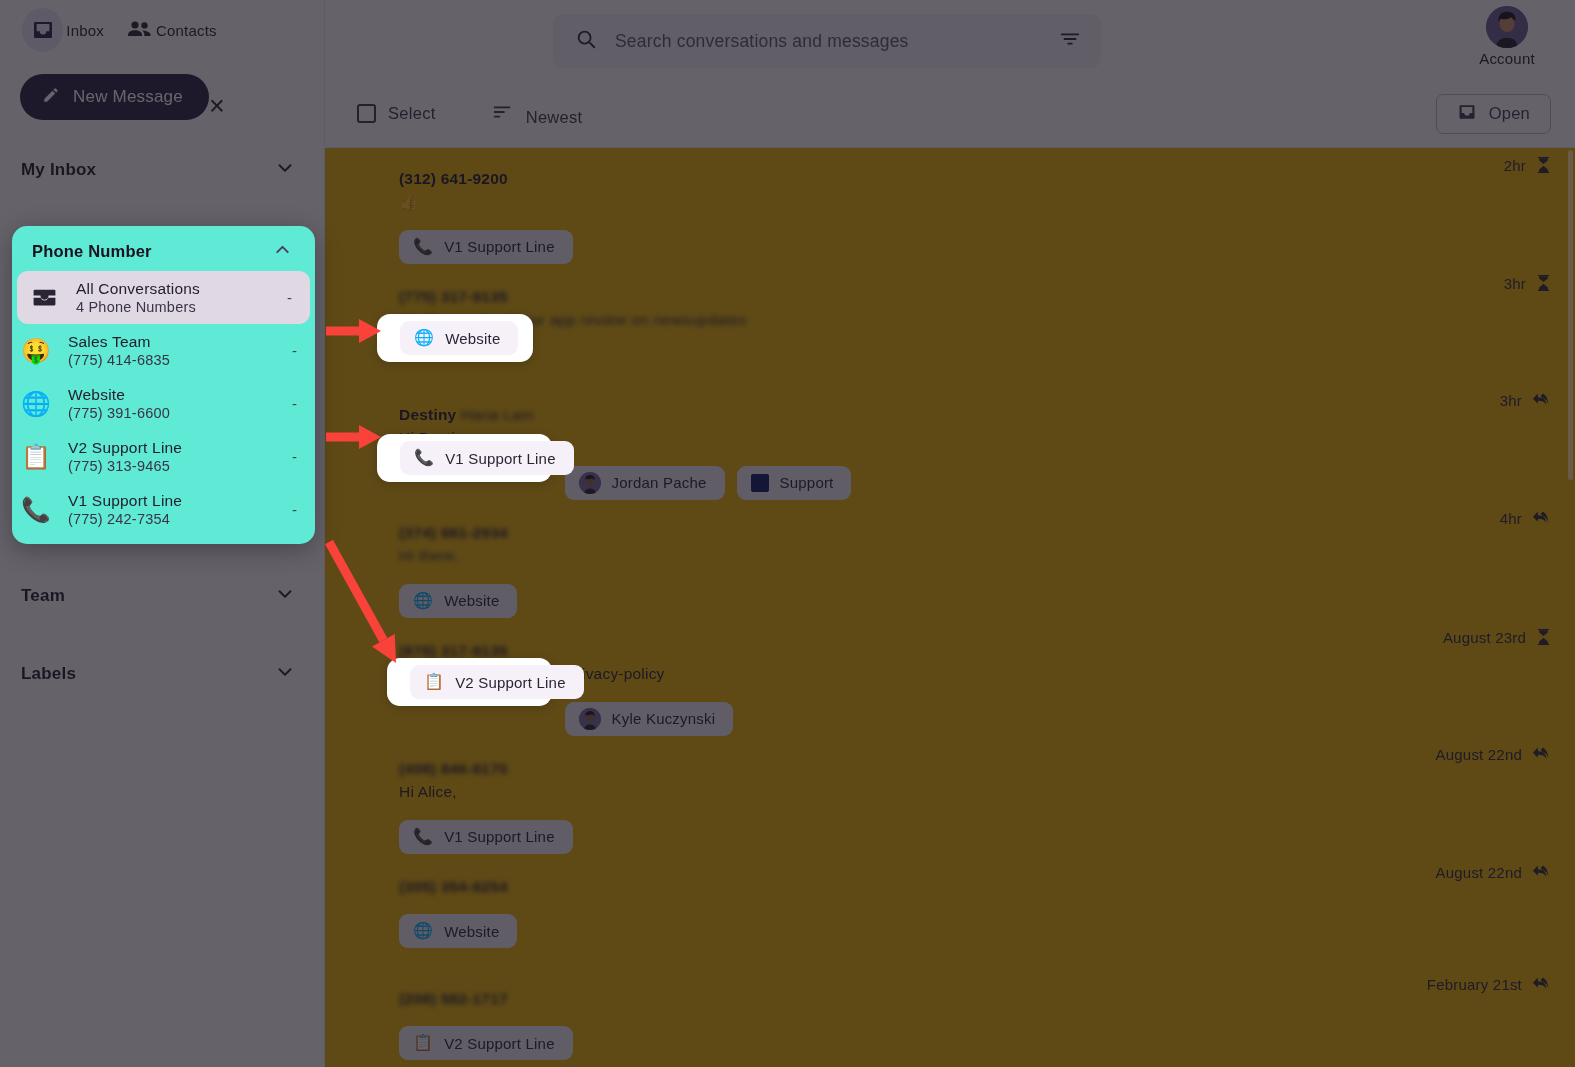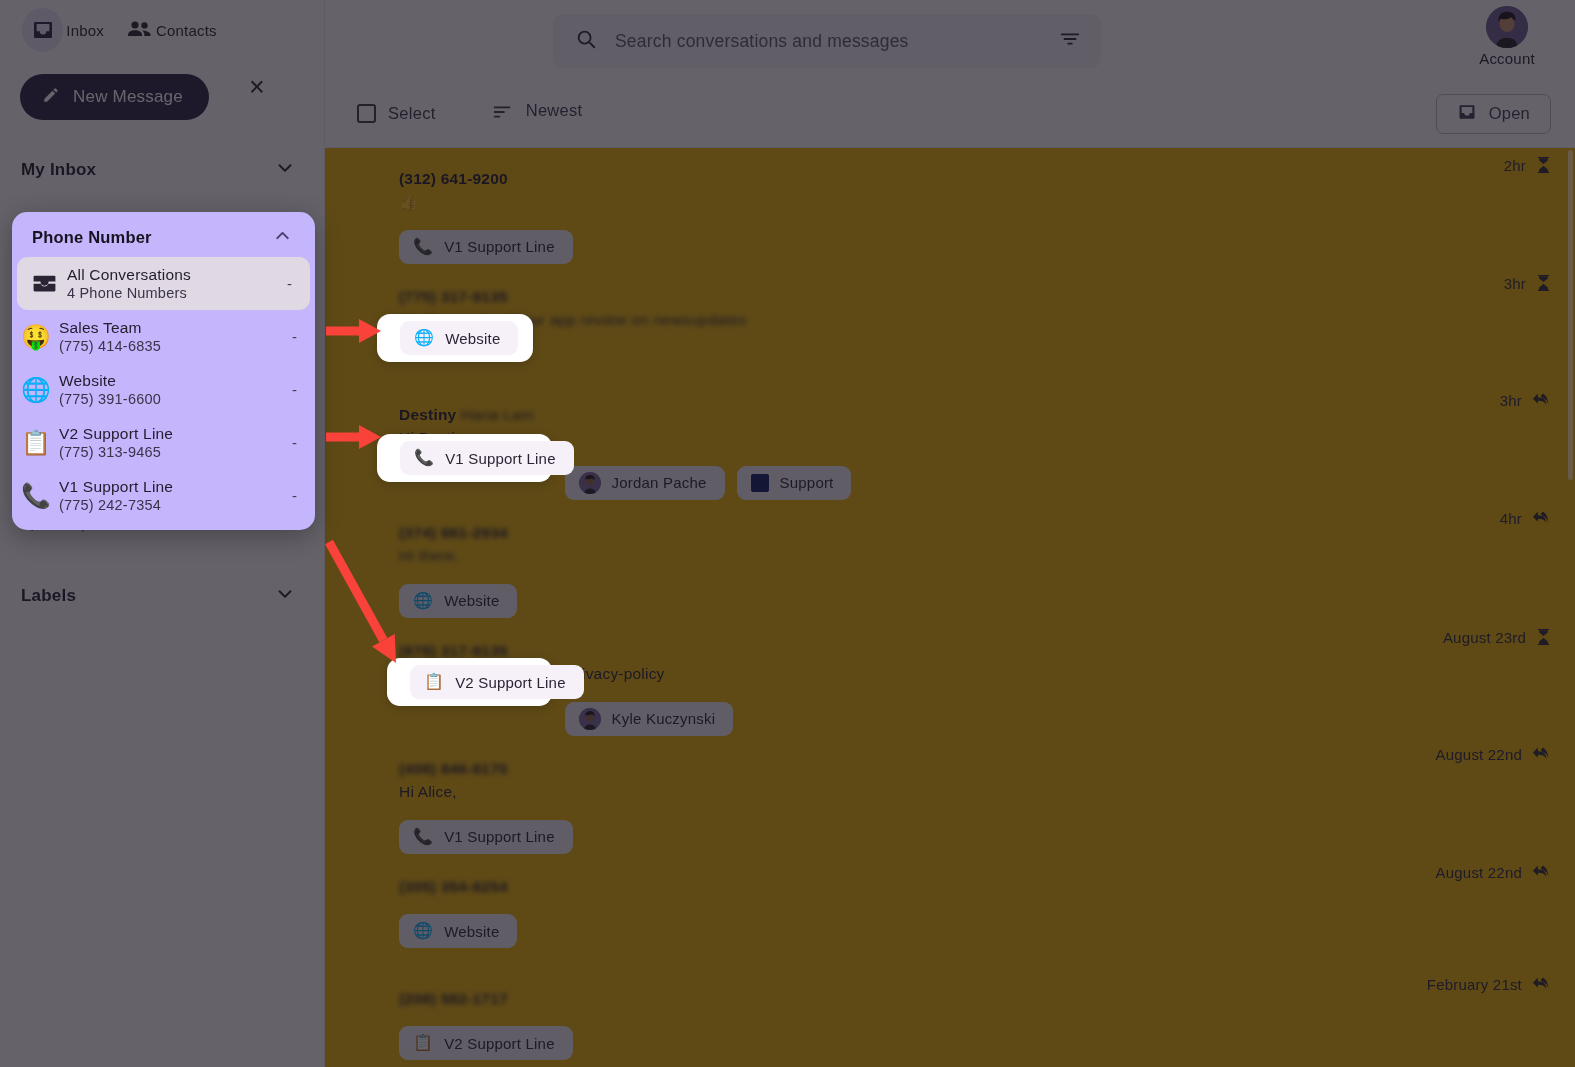--- a/index.html
+++ b/index.html
@@ -57,23 +57,22 @@
   }
   .rail-ico.active { background: #e8e2f2; }
   .rail-label {
     font-size: 15px;
     color: #2b2434;
     letter-spacing: .2px;
   }
 
   .newmsg-row {
     display: flex;
-    align-items: flex-start;
+    align-items: flex-end;
     padding: 22px 0 0 20px;
-    gap: 40px;
   }
   .newmsg {
     display: flex; align-items: center; gap: 13px;
     background: #2d2243;
     color: #ffffff;
     border: none;
     border-radius: 26px;
     height: 46px;
     padding: 0 26px 0 22px;
     font-size: 17px;
@@ -106,40 +105,40 @@
     height: 42px;
     margin-top: 6px;
     cursor: pointer;
   }
   .addrow .plus { font-size: 21px; color: #5b5367; line-height: 1; }
   .addrow .lbl { font-size: 12px; color: #5b5367; letter-spacing: .2px;}
 
   
   .phone-panel {
     position: absolute;
-    left: 12px; top: 212px;
+    left: 12px; top: 226px;
     width: 303px;
-    background: #c4b5fd;
+    background: #5eead4;
     border-radius: 15px;
     box-shadow: 0 6px 26px rgba(0,0,0,.30);
     z-index: 60;
     overflow: hidden;
     padding-bottom: 8px;
   }
   .pp-head {
     display:flex; align-items:center; justify-content:space-between;
     padding: 0 22px 0 20px;
     height: 40px;
     margin-top: 5px;
     cursor: pointer;
   }
   .pp-head .t { font-size: 16.5px; font-weight: 700; color: #181320; letter-spacing:.2px;}
   .pp-item {
     display: flex; align-items: center;
-    gap: 7px;
+    gap: 16px;
     height: 53px;
     padding: 0 18px 0 8px;
     cursor: pointer;
   }
   .pp-item.sel { background: #e0d9e4; border-radius: 11px; margin: 0 5px; padding-left:11px; }
   .pp-ico {
     width: 32px; min-width:32px;
     font-size: 24px;
     line-height: 1;
     text-align: center;
@@ -190,21 +189,21 @@
   
   .listbar {
     position: absolute;
     left: 325px; top: 80px;
     right: 0; height: 68px;
     background: #fbfafd;
     display: flex; align-items: center;
     padding: 0 24px 0 32px;
     border-bottom: 1px solid #edeaf2;
   }
-  .lb-item { display:flex; align-items:flex-start; gap:12px; cursor:pointer; }
+  .lb-item { display:flex; align-items:flex-end; gap:12px; cursor:pointer; }
   .lb-item .lbl { font-size: 16.5px; color: #3f3a4c; letter-spacing:.3px; }
   .checkbox-sq {
     width: 19px; height: 19px; border: 2px solid #3f3a4c; border-radius: 3px;
   }
   .open-btn {
     margin-left: auto;
     display: flex; align-items: center; gap: 12px;
     border: 1px solid #bdb6c9;
     border-radius: 7px;
     height: 40px;
@@ -348,20 +347,28 @@
       </span>
     </div>
 
     <div style="height:300px"></div>
 
     <div class="addrow">
       <span class="plus">+</span>
       <span class="lbl">Add phone number</span>
     </div>
 
+    <div class="sec-head">
+      <span class="t">Team</span>
+      <span>
+        <svg width="22" height="22" viewBox="0 0 24 24" fill="none" stroke="#2b2434" stroke-width="2.1" stroke-linecap="round" stroke-linejoin="round">
+            <polyline points="6 9 12 15 18 9"></polyline>
+          </svg>
+      </span>
+    </div>
 
     <div class="sec-head">
       <span class="t">Labels</span>
       <span>
         <svg width="22" height="22" viewBox="0 0 24 24" fill="none" stroke="#2b2434" stroke-width="2.1" stroke-linecap="round" stroke-linejoin="round">
             <polyline points="6 9 12 15 18 9"></polyline>
           </svg>
       </span>
     </div>
   </div>

